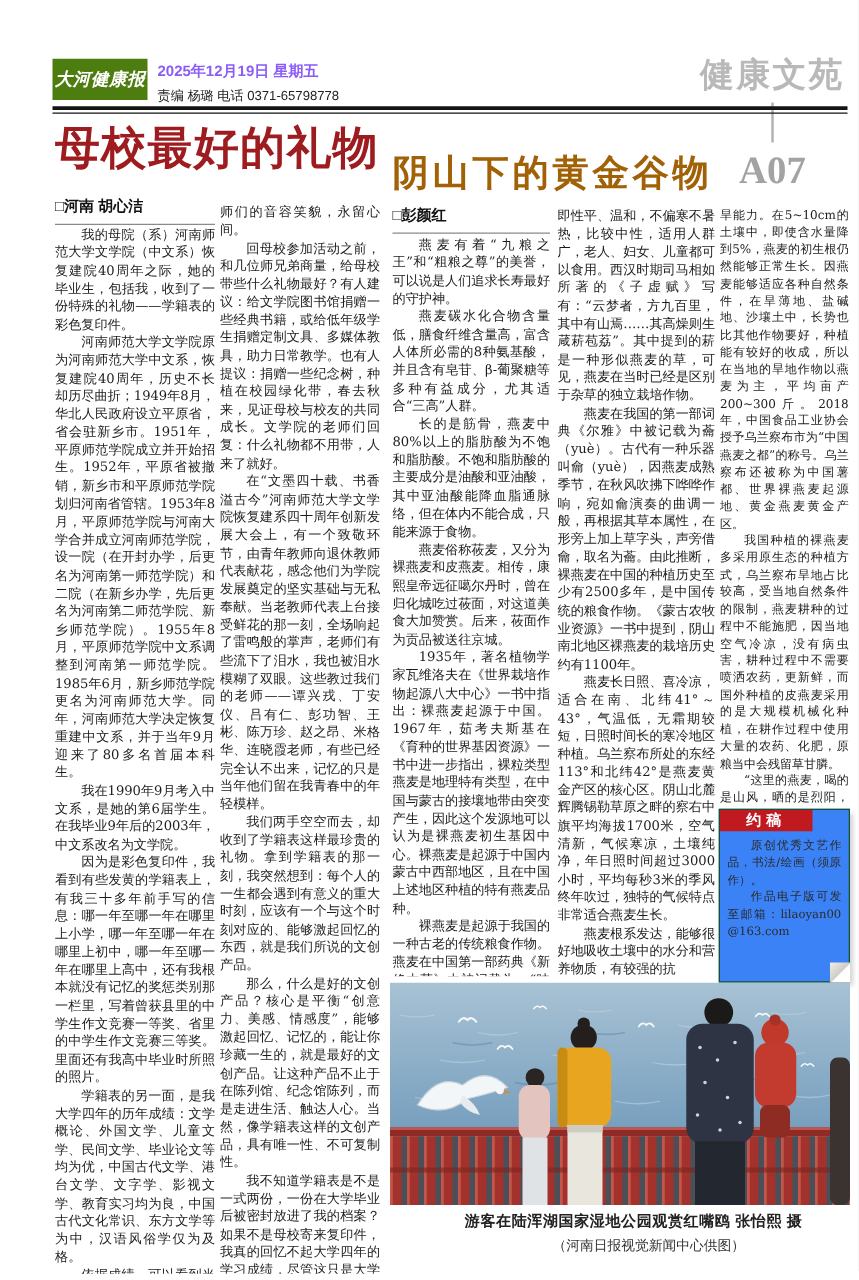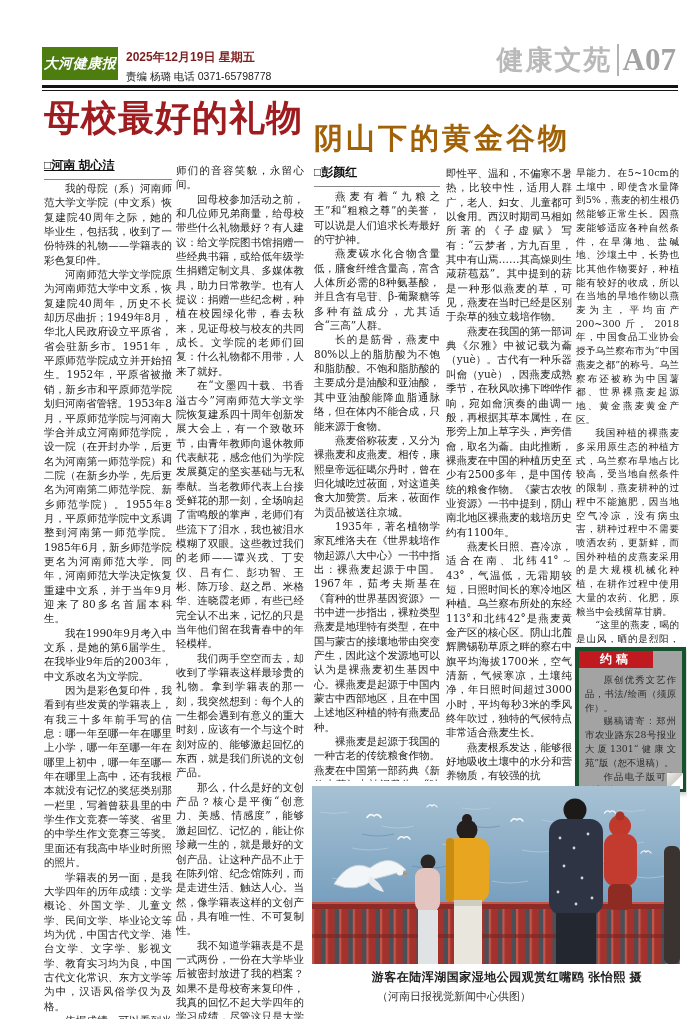--- a/index.html
+++ b/index.html
@@ -8,61 +8,61 @@
     background:#ffffff; overflow:hidden;
     font-family:"DejaVu Serif","Liberation Serif",serif; color:#1c1c1c;
   }
   
   .masthead {
     position:absolute; left:42px; top:47px; width:76px; height:33px;
     background:#4d7c0f; color:#fff; display:flex; align-items:center; justify-content:center;
     font:italic 900 14px "DejaVu Serif",serif; letter-spacing:0.5px;
   }
   .dateblock { position:absolute; left:126px; top:49px; font-family:"Liberation Sans",sans-serif; }
-  .dateline  { font-size:12px; font-weight:bold; color:#7f1d1d; }
+  .dateline  { font-size:12px; font-weight:bold; color:#8b5cf6; }
   .editorline{ font-size:10.5px; color:#222; margin-top:4px; }
-  .section { position:absolute; right:11px; top:42px; display:flex; align-items:center; gap:4px; }
+  .section { position:absolute; right:11px; top:42px; display:flex; align-items:center; gap:4px;flex-direction:column; }
   .section-title { font-family:"Liberation Sans",sans-serif; font-weight:600; font-size:27px; color:#b9b9b9; letter-spacing:2px; }
   .section-divider { width:2px; height:32px; background:#b3b3b3; }
   .page-no { font-family:"Liberation Serif",serif; font-weight:bold; font-size:31px; color:#a3a3a3; }
   .rule { position:absolute; left:42px; top:85px; width:636px; height:2px;
           border-top:3px solid #141414; border-bottom:1px solid #141414; }
   
   .t1 { position:absolute; left:44px; top:94px; margin:0;
         font:900 36px "DejaVu Serif",serif; color:#9e1c20; letter-spacing:1px; }
   .t2 { position:absolute; left:314px; top:119px; margin:0;
         font:900 29px "DejaVu Serif",serif; color:#a16207; letter-spacing:3px; }
   .byline { position:absolute; font:bold 12px "Liberation Sans",sans-serif; color:#111;
             border-bottom:1.5px solid #8a8a8a; padding-bottom:5px; }
-  .b1 { left:44px;  top:157px; width:128px;text-decoration:underline; }
+  .b1 { left:44px;  top:157px; width:128px; }
   .b2 { left:314px; top:164px; width:126px; }
   
   .col { position:absolute; font-size:10.5px; line-height:14.35px; overflow:hidden; }
   .col p { margin:0; padding:0; text-indent:2em; text-align:justify; }
   .col p.cont { text-indent:0; }
   .c1a { left:44px;  top:181px; width:128px; height:838px; }
   .c1b { left:176px; top:163px; width:128px; height:856px; }
   .c2a { left:314px; top:189px; width:126px; height:592px; }
   .c2b { left:446px; top:166px; width:126px; height:615px; }
   .c2c { left:576px; top:166px; width:103px; height:477px; font-size:9.6px; line-height:13.7px; }
   
   .subbox { position:absolute; left:575px; top:647px; width:103px; height:137px;
-            background:#a3a3a3; border:4px solid #14532d; box-shadow:2px 3px 4px rgba(0,0,0,.18); }
+            background:#3b82f6; border:1px solid #14532d; box-shadow:2px 3px 4px rgba(0,0,0,.18); }
   .subtab { width:74px; height:17px; background:#c01920; color:#fff; text-align:center;
             font:bold 12px "Liberation Sans",sans-serif; line-height:17px; letter-spacing:4px; }
   .subtext { padding:5px 6px 0 6px; font-size:9.3px; line-height:13.8px; color:#2b2b2b; }
   .subtext p { margin:0; text-indent:2em; text-align:justify; word-break:break-all; }
   .fold { position:absolute; right:-1px; bottom:-1px; width:16px; height:16px;
           background:linear-gradient(315deg,#ffffff 45%,#cfcdc6 50%,#efeeea 100%); }
   
   .photo { position:absolute; left:312px; top:786px; width:368px; height:178px; margin:0; }
   .photo svg { display:block; }
   .caption { position:absolute; left:312px; top:969px; width:332px; }
   .cap1 { text-align:right; padding-right:2px;  font:bold 12px "Liberation Sans",sans-serif; color:#222; letter-spacing:0.5px; }
-  .cap2 { text-align:center; padding-right:48px; font:11px "DejaVu Serif",serif; color:#333; margin-top:3px; }
+  .cap2 { text-align:right; padding-right:48px; font:11px "DejaVu Serif",serif; color:#333; margin-top:3px; }
 </style>
 </head>
 <body>
 
 <div class="page">
 
   <div class="masthead">大河健康报</div>
   <div class="dateblock">
     <div class="dateline">2025年12月19日 星期五</div>
     <div class="editorline">责编 杨璐  电话 0371-65798778</div>
@@ -112,21 +112,20 @@
   <div class="col c2c">
       <p class="cont">旱能力。在5~10cm的土壤中，即使含水量降到5%，燕麦的初生根仍然能够正常生长。因燕麦能够适应各种自然条件，在旱薄地、盐碱地、沙壤土中，长势也比其他作物要好，种植能有较好的收成，所以在当地的旱地作物以燕麦为主，平均亩产200~300斤。2018年，中国食品工业协会授予乌兰察布市为“中国燕麦之都”的称号。乌兰察布还被称为中国薯都、世界裸燕麦起源地、黄金燕麦黄金产区。</p>
       <p>我国种植的裸燕麦多采用原生态的种植方式，乌兰察布旱地占比较高，受当地自然条件的限制，燕麦耕种的过程中不能施肥，因当地空气冷凉，没有病虫害，耕种过程中不需要喷洒农药，更新鲜，而国外种植的皮燕麦采用的是大规模机械化种植，在耕作过程中使用大量的农药、化肥，原粮当中会残留草甘膦。</p>
       <p>“这里的燕麦，喝的是山风，晒的是烈阳，长的是筋骨。”燕麦，阴山下的黄金谷物，凝结了千年的农耕智慧，书写着高原献给世界的健康之书。</p>
     </div>
 
   <aside class="subbox">
     <div class="subtab">约稿</div>
     <div class="subtext">
         <p>原创优秀文艺作品，书法/绘画（须原作）。</p>
-        <p>赐稿请寄：郑州市农业路东28号报业大厦1301“健康文苑”版（恕不退稿）。</p>
         <p>作品电子版可发至邮箱：lilaoyan00@163.com</p>
       </div>
     <div class="fold"></div>
   </aside>
 
   <figure class="photo">
     <svg width="368" height="178" viewBox="0 0 368 178" xmlns="http://www.w3.org/2000/svg">
       <defs>
         <linearGradient id="water" x1="0" y1="0" x2="0" y2="1">
           <stop offset="0" stop-color="#a8c2d4"></stop>

